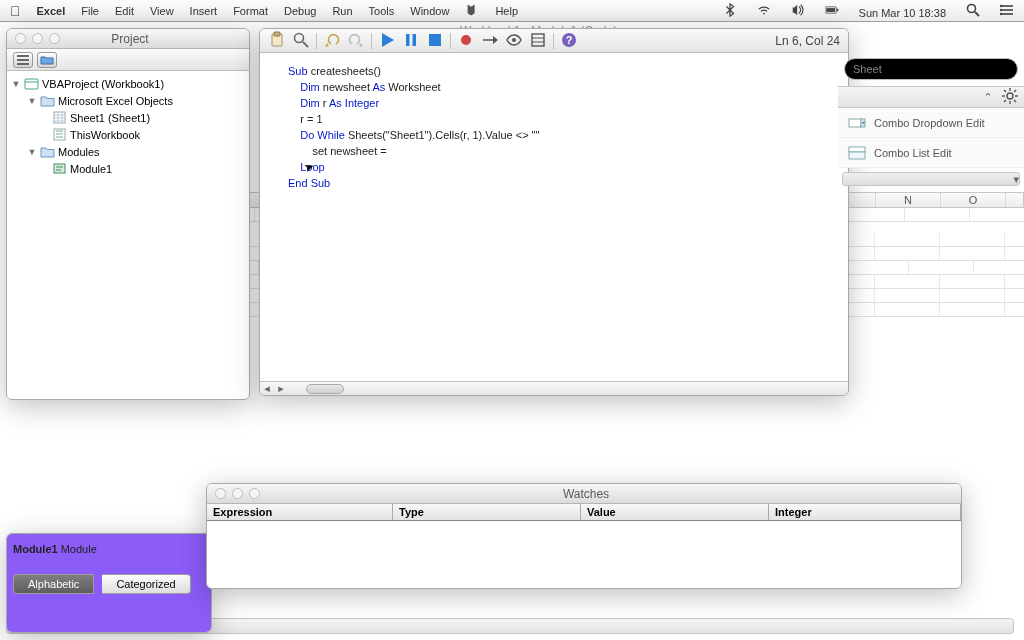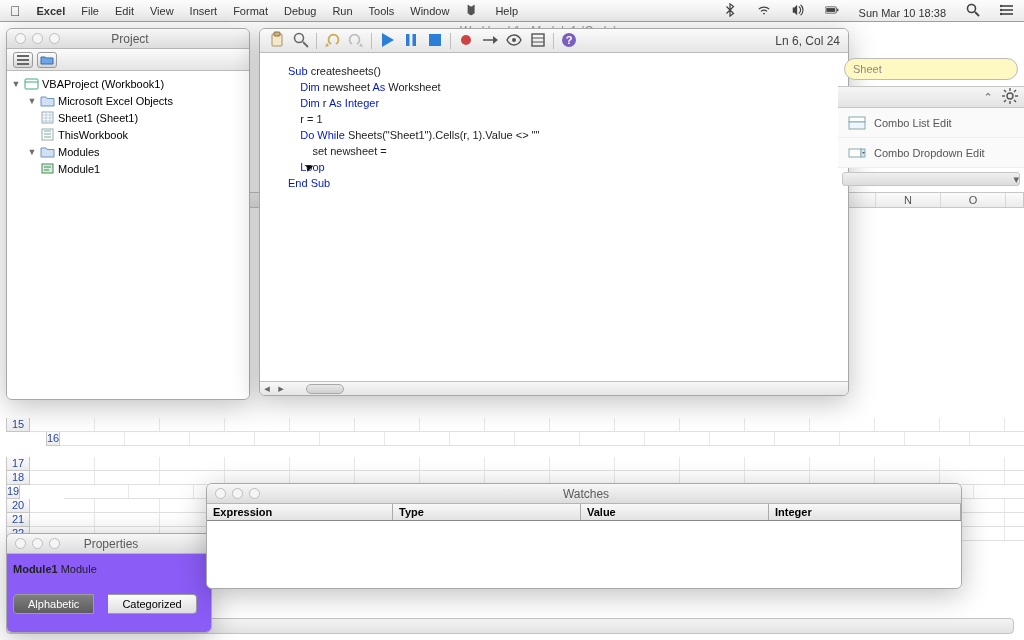--- a/index.html
+++ b/index.html
@@ -33,54 +33,54 @@
 .titlebar .title{position:absolute;left:4px;right:0;text-align:center;color:#5a5a5a;font-size:12px;pointer-events:none}
 
 
 #project{left:6px;top:28px;width:244px;height:372px}
 #project .subbar{height:22px;background:linear-gradient(#fbfbfb,#e4e4e4);border-bottom:1px solid #bbb;display:flex;align-items:center;gap:4px;padding:0 6px}
 #project .subbar .btn{width:20px;height:16px;background:linear-gradient(#fdfdfd,#d5d5d5);border:1px solid #999;border-radius:3px;display:flex;align-items:center;justify-content:center}
 .tree{background:#fff;flex:1;overflow:auto;padding:4px 0;font-size:11px}
 .tree-row{display:flex;align-items:center;height:17px;gap:3px;padding-right:6px;white-space:nowrap}
 .disclose{width:10px;display:inline-flex;justify-content:center;color:#6f6f6f;font-size:9px}
 .ticon{width:15px;height:13px;flex:0 0 15px}
-.ind-0{padding-left:4px}.ind-1{padding-left:20px}.ind-2{padding-left:20px}
+.ind-0{padding-left:4px}.ind-1{padding-left:20px}.ind-2{padding-left:32px}
 
 
 #code{left:259px;top:28px;width:590px;height:368px;background:#fff}
 #code .toolbar{height:24px;background:linear-gradient(#fafafa,#e5e5e5);border-bottom:1px solid #bbb;display:flex;align-items:center;gap:6px;padding:0 8px}
 #code .toolbar .sep{width:1px;height:16px;background:#bfbfbf}
 #code .toolbar svg{width:18px;height:18px}
 #code .toolbar .status{margin-left:auto;color:#444;font-size:12px}
 .editor{background:#fff;flex:1;padding:10px 28px;font-family:Menlo,Monaco,Consolas,monospace;font-size:13px;line-height:16px;white-space:pre;color:#222;overflow:hidden;position:relative}
 .editor .kw{color:#0018c4}
 #code .hsb{height:14px;background:linear-gradient(#f8f8f8,#e5e5e5);border-top:1px solid #c0c0c0;display:flex;align-items:center}
 #code .hsb .thumb{width:38px;height:10px;background:linear-gradient(#e9e9e9,#cfcfcf);border:1px solid #a8a8a8;border-radius:5px;margin-left:18px}
 #code .hsb .arrow{width:14px;height:12px;display:flex;align-items:center;justify-content:center;color:#666}
 
 
 #props{left:6px;top:533px;width:206px;height:100px}
 #props .propbody{background:#8b5cf6;flex:1;padding:6px}
 .propline{font-size:12px;color:#222;padding:2px 0}
 .propline b{font-weight:bold}
-.tabrow{display:flex;gap:14px;margin-top:16px}
+.tabrow{display:flex;gap:8px;margin-top:16px}
 .tabbtn{padding:3px 14px;background:linear-gradient(#fcfcfc,#dedede);border:1px solid #9d9d9d;font-size:11px}
 .tabbtn.active{background:linear-gradient(#7f7f7f,#5d5d5d);color:#fff}
 .tabbtn:first-child{border-radius:4px 0 0 4px}
 .tabbtn:last-child{border-radius:0 4px 4px 0;border-left:none}
 
 
 #watch{left:206px;top:483px;width:756px;height:106px}
 #watch .grid-head{display:flex;background:linear-gradient(#f8f8f8,#e3e3e3);border-bottom:1px solid #888}
 #watch .grid-head div{padding:2px 6px;font-weight:bold;font-size:11px;border-right:1px solid #aaa}
 #watch .wbody{background:#fff;flex:1}
 
 
 .toolbox{position:absolute;right:0;top:52px;width:186px}
-.toolbox .search{height:22px;margin:6px;border:1px solid #bbb;border-radius:11px;background:#fef9c3;display:flex;align-items:center;padding:0 8px;color:#888}
+.toolbox .search{height:22px;margin:6px;border:1px solid #bbb;border-radius:11px;background:#000000;display:flex;align-items:center;padding:0 8px;color:#888}
 .tb-top{height:22px;background:linear-gradient(#f5f5f5,#e3e3e3);border-top:1px solid #c5c5c5;border-bottom:1px solid #c5c5c5;display:flex;align-items:center;justify-content:flex-end;gap:6px;padding:0 6px}
 .tb-top .fold{width:16px;height:14px;display:flex;align-items:center;justify-content:center;color:#666}
 .tb-top .gear{width:16px;height:16px}
 .tb-item{height:30px;display:flex;align-items:center;gap:8px;padding:0 10px;font-size:12px;color:#555;border-bottom:1px solid #eee;background:#fafafa}
 .tb-item svg{width:18px;height:18px}
 .tb-scroll{height:14px;background:linear-gradient(#f0f0f0,#dcdcdc);border:1px solid #c5c5c5;border-radius:3px;margin:4px;display:flex;justify-content:flex-end;align-items:center;color:#666}
 
 
 .sheet{position:absolute;left:6px;top:192px;right:0;bottom:0;background:#fff;font-size:10px;color:#555;z-index:-1}
 .sheet .colhdrs{display:flex;height:16px;background:linear-gradient(#fbfbfb,#ececec);border:1px solid #c7c7c7;margin-left:24px}
@@ -113,40 +113,20 @@
       <div>&nbsp;</div>
       <div>&nbsp;</div>
       <div>&nbsp;</div>
       <div>&nbsp;</div>
       <div>&nbsp;</div>
       <div>M</div>
       <div>N</div>
       <div>O</div>
     </div>
   <div id="sheetrows">
-      <div class="row" style="margin-top: 210px;">
-        <div class="rowhdr">15</div>
-        <div class="cells">
-          <div></div>
-          <div></div>
-          <div></div>
-          <div></div>
-          <div></div>
-          <div></div>
-          <div></div>
-          <div></div>
-          <div></div>
-          <div></div>
-          <div></div>
-          <div></div>
-          <div></div>
-          <div></div>
-          <div></div>
-        </div>
-      </div>
       <div class="row" style="margin-top: 0px; margin-left: 40px;">
         <div class="rowhdr">16</div>
         <div class="cells">
           <div></div>
           <div></div>
           <div></div>
           <div></div>
           <div></div>
           <div></div>
           <div></div>
@@ -485,28 +465,20 @@
 <span class="kw">End Sub</span>
 <span style="position: absolute; left: 44px; top: 106px; font-size: 12px; color: rgb(0, 0, 0); transform: rotate(-20deg);">➤</span></div>
   <div class="hsb">
     <span class="arrow">◂</span>
       <span class="arrow">▸</span>
     <div class="thumb"></div>
   </div>
 </div>
 
 <div id="props" class="win">
-  <div class="titlebar">
-    <div class="traffic">
-        <span></span>
-        <span></span>
-        <span></span>
-      </div>
-    <div class="title">Properties</div>
-  </div>
   <div class="propbody">
     <div class="propline">
       <b>Module1</b><span> Module</span>
     </div>
     <div class="tabrow">
       <div class="tabbtn active">Alphabetic</div>
       <div class="tabbtn">Categorized</div>
     </div>
   </div>
 </div>
@@ -546,27 +518,27 @@
             <line x1="2" y1="2" x2="4" y2="4"></line>
             <line x1="12" y1="12" x2="14" y2="14"></line>
             <line x1="12" y1="4" x2="14" y2="2"></line>
             <line x1="2" y1="14" x2="4" y2="12"></line>
           </g>
         </svg>
     </span>
   </div>
   <div class="tb-item">
     <svg viewBox="0 0 18 14">
-        <rect x="1" y="1" width="16" height="5" fill="#fff" stroke="#8aa"></rect>
-        <rect x="1" y="6" width="16" height="7" fill="#eef6ff" stroke="#8aa"></rect>
-      </svg>
-    <span>Combo List Edit</span>
-  </div>
-  <div class="tb-item">
-    <svg viewBox="0 0 18 14">
         <rect x="1" y="3" width="12" height="8" fill="#fff" stroke="#8aa"></rect>
         <rect x="13" y="3" width="4" height="8" fill="#d6e6ff" stroke="#8aa"></rect>
         <path d="M14 6l1.5 2L17 6z" fill="#567"></path>
       </svg>
     <span>Combo Dropdown Edit</span>
   </div>
+  <div class="tb-item">
+    <svg viewBox="0 0 18 14">
+        <rect x="1" y="1" width="16" height="5" fill="#fff" stroke="#8aa"></rect>
+        <rect x="1" y="6" width="16" height="7" fill="#eef6ff" stroke="#8aa"></rect>
+      </svg>
+    <span>Combo List Edit</span>
+  </div>
   <div class="tb-scroll">▾</div>
 </div>
 
 </body></html>

